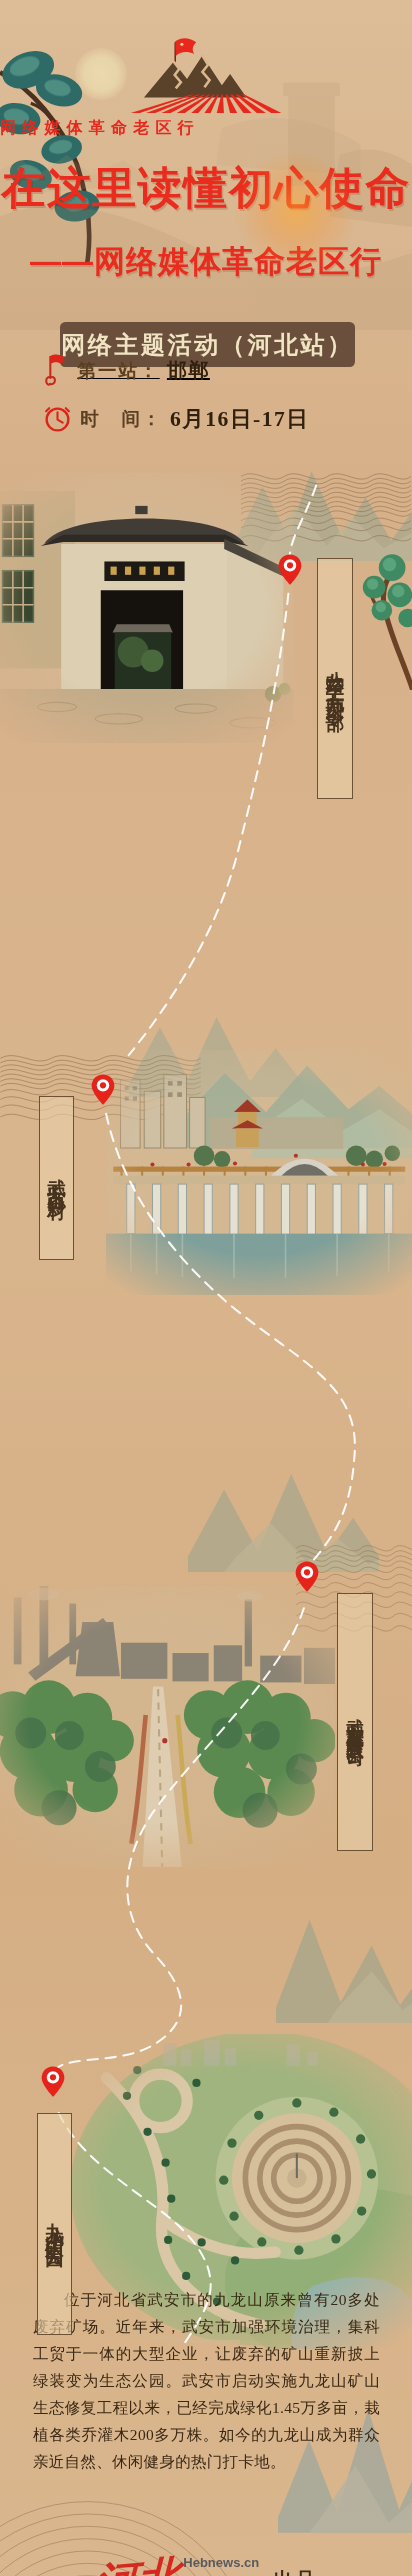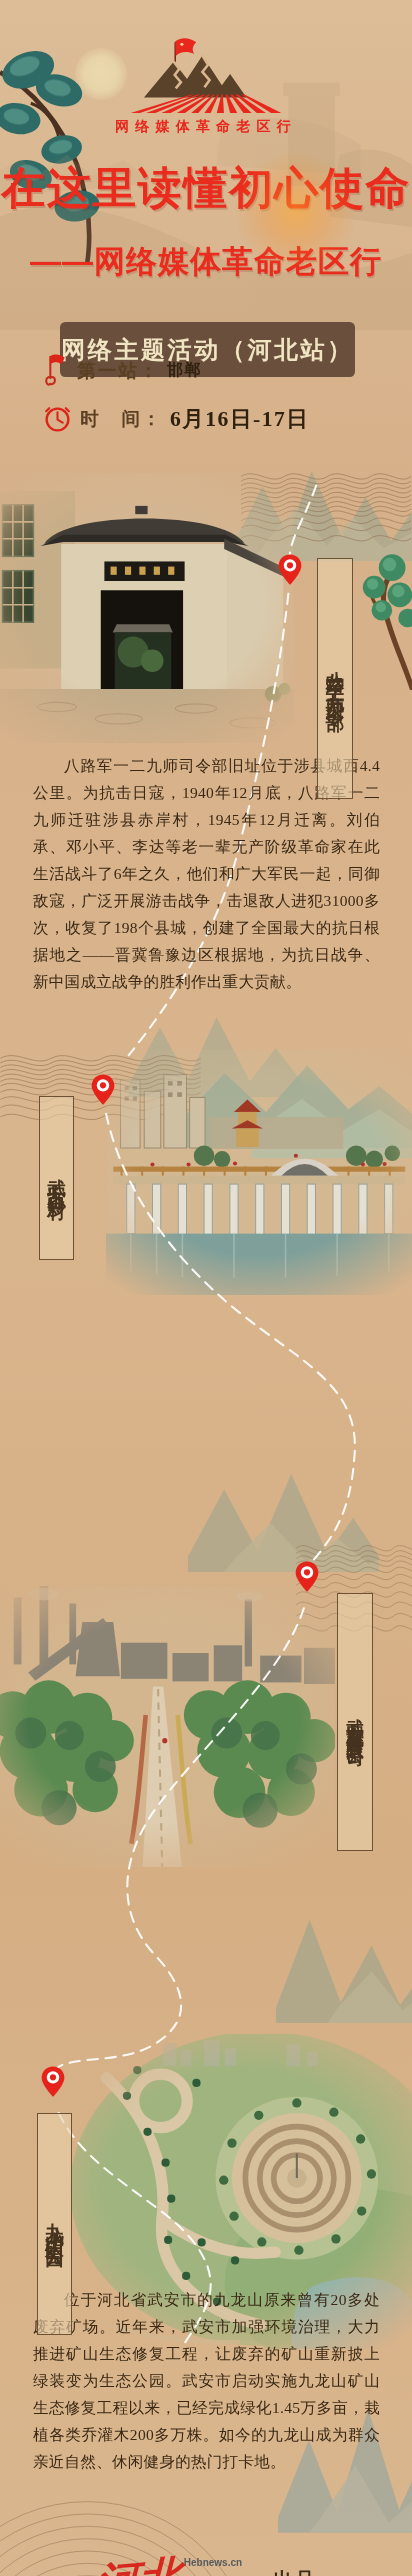--- a/index.html
+++ b/index.html
@@ -1,39 +1,39 @@
 <!DOCTYPE html>
 <html style="font-size:8.2px"><head>
 <meta charset="utf-8">
 <style>
   html,body{margin:0;padding:0;background:#d7b28a;}
   .poster{position:relative;width:412px;height:2653px;overflow:hidden;
     background:linear-gradient(180deg,#dcbd97 0%,#d6b089 18%,#d9b58d 45%,#d5ae84 70%,#dab78f 100%);
     font-family:"Liberation Serif","DejaVu Serif",serif;}
   .abs{position:absolute;}
   
-  .logo-text{position:absolute;top:118px;left:0;width:412px;text-align:center;
+  .logo-text{position:absolute;top:118px;left:0;width:412px;text-align:left;
     color:#e8271d;font-family:"Liberation Sans","DejaVu Sans",sans-serif;
-    font-weight:bold;font-size:14px;letter-spacing:6.2px;z-index:4;}
+    font-weight:bold;font-size:16px;letter-spacing:6.2px;z-index:4;}
   .main-title{position:absolute;top:164px;left:0;width:412px;text-align:center;
     color:#ea2c1e;font-family:"Liberation Sans","DejaVu Sans",sans-serif;font-weight:bold;
     font-size:44px;letter-spacing:1.5px;line-height:1.1;z-index:4;
     text-shadow:1.5px 2.1px 0 rgba(125,15,5,.18);}
   .sub-title{position:absolute;top:241px;left:0;width:412px;text-align:center;
     color:#ea2c1e;font-family:"Liberation Sans","DejaVu Sans",sans-serif;font-weight:bold;
     font-size:31px;letter-spacing:1px;z-index:4;text-shadow:1px 1.5px 0 rgba(125,15,5,.15);}
-  .banner{position:absolute;top:322px;left:60px;width:295px;height:55px;
+  .banner{position:absolute;top:322px;left:60px;width:295px;height:45px;
     background:#6a503c;border-radius:5.2px;display:flex;align-items:center;justify-content:center;
     color:#f0e4c2;font-size:24px;font-weight:bold;letter-spacing:2.6px;z-index:4;}
   .flare{position:absolute;left:234px;top:149px;width:124px;height:124px;z-index:5;pointer-events:none;
     background:radial-gradient(circle at 50% 50%,rgba(255,166,42,.55) 0%,rgba(255,140,30,.25) 35%,rgba(255,140,30,0) 70%);}
   
   .info-row{position:absolute;left:44px;display:flex;align-items:center;z-index:4;}
   .info-label{color:#5a3f22;font-size:18.5px;font-weight:bold;letter-spacing:2.1px;margin-left:9.3px;}
-  .info-value{color:#30210f;font-size:16px;font-weight:bold;letter-spacing:1.5px;margin-left:7.2px;}
+  .info-value{color:#30210f;font-size:20px;font-weight:bold;letter-spacing:1.5px;margin-left:7.2px;}
   .info-value.date{font-size:21.6px;}
   
   .para{position:absolute;left:33px;width:347px;color:#3a2814;font-size:15.5px;line-height:27px;
     text-align:justify;text-indent:2em;letter-spacing:0.3px;z-index:6;}
   
   .vlabel{position:absolute;writing-mode:vertical-rl;text-orientation:upright;
     display:flex;align-items:center;justify-content:center;
     background:rgba(233,209,170,.62);border:1.5px solid #6d5134;
     color:#46331f;font-weight:bold;font-size:18.5px;letter-spacing:4.6px;z-index:7;box-sizing:border-box;}
   .pin{position:absolute;width:24px;height:32px;z-index:8;}
@@ -41,21 +41,21 @@
     -webkit-mask-image:radial-gradient(ellipse 72% 66% at 50% 48%,#000 55%,transparent 98%);
     mask-image:radial-gradient(ellipse 72% 66% at 50% 48%,#000 55%,transparent 98%);}
   .decor{position:absolute;z-index:1;pointer-events:none;}
   .route{position:absolute;left:0;top:0;z-index:5;pointer-events:none;}
   
   .footer-logo{position:absolute;top:2549px;left:0;width:412px;height:62px;z-index:6;
     display:flex;align-items:center;justify-content:center;}
   .hb-script{color:#d6281e;font-size:43px;font-weight:bold;font-style:italic;
     transform:rotate(-5deg) skewX(-6deg);line-height:1;margin-right:3.1px;}
   .hb-stack{display:flex;flex-direction:column;align-items:flex-start;line-height:1;}
-  .hb-domain{color:#565b60;font-family:"Liberation Sans","DejaVu Sans",sans-serif;font-size:10px;
+  .hb-domain{color:#565b60;font-family:"Liberation Sans","DejaVu Sans",sans-serif;font-size:13px;
     font-weight:bold;margin-bottom:11px;}
   .hb-bold{color:#32383e;font-size:24px;font-weight:bold;letter-spacing:1px;}
   .hb-suffix{color:#3c2c18;font-size:19px;font-weight:bold;margin-left:14.4px;letter-spacing:3.1px;}
 </style>
 </head>
 <body>
 
 <div class="poster">
 
   <svg width="0" height="0" style="position:absolute">
@@ -235,21 +235,21 @@
   </svg>
   <div class="logo-text">网络媒体革命老区行</div>
 
   <div class="main-title">在这里读懂初心使命</div>
   <div class="flare"></div>
   <div class="sub-title">——网络媒体革命老区行</div>
   <div class="banner">
     <span>网络主题活动（河北站）</span>
   </div>
 
-  <div class="info-row" style="top:352px;height:36px;">
+  <div class="info-row" style="top:352px;height:36px;text-decoration:underline;">
     <svg width="24" height="32" viewBox="0 0 46 62">
       <path d="M12,4 L12,46" stroke="#c62a1c" stroke-width="4"></path>
       <path d="M12,4 C22,-1 30,1 40,7 L34,20 C26,14 19,15 12,19 Z" fill="#dd2418"></path>
       <path d="M4,52 C4,46 9,43 12,46 C15,43 21,45 21,51 C21,57 15,60 12,58 C8,61 4,58 4,52 Z" fill="none" stroke="#c62a1c" stroke-width="4"></path>
     </svg>
     <span class="info-label">第一站：</span>
     <span class="info-value">邯郸</span>
   </div>
 
   <div class="info-row" style="top:400px;height:36px;">
@@ -307,21 +307,20 @@
   <div class="pin" style="left:278px;top:554px">
     <svg width="24" height="32" viewBox="0 0 46 62">
       <path d="M23,1 C10,1 1,11 1,23 C1,37 23,60 23,60 C23,60 45,37 45,23 C45,11 36,1 23,1 Z" fill="#e5231b"></path>
       <circle cx="23" cy="22" r="12" fill="#fff"></circle>
         <circle cx="23" cy="22" r="6" fill="#e5231b"></circle>
     </svg>
   </div>
   <div class="vlabel" style="left:317px;top:558px;width:36px;height:241px;">
     <span>八路军一二九师司令部</span>
   </div>
-  <div class="para" style="top:752px;">八路军一二九师司令部旧址位于涉县城西4.4公里。为抗击日寇，1940年12月底，八路军一二九师迁驻涉县赤岸村，1945年12月迁离。刘伯承、邓小平、李达等老一辈无产阶级革命家在此生活战斗了6年之久，他们和广大军民一起，同御敌寇，广泛开展游击战争，击退敌人进犯31000多次，收复了198个县城，创建了全国最大的抗日根据地之——晋冀鲁豫边区根据地，为抗日战争、新中国成立战争的胜利作出重大贡献。</div>
 
   <svg class="photo" style="left:106px;top:1050px" width="307" height="245" viewBox="0 0 595 475">
     <rect x="0" y="0" width="595" height="475" fill="#cdbd9c" opacity=".4"></rect>
     <path d="M150,130 L230,45 L310,120 L390,30 L470,115 L530,70 L595,125 L595,190 L150,190 Z" fill="#9fae97" opacity=".85"></path>
     <path d="M300,150 L380,95 L460,155 L530,115 L595,160 L595,210 L280,210 Z" fill="#b3bfa6" opacity=".8"></path>
     <g fill="#cfc0a4" stroke="#9b8c70" stroke-width="2">
       <rect x="28" y="58" width="38" height="132"></rect>
         <rect x="74" y="80" width="32" height="110"></rect>
       <rect x="112" y="48" width="44" height="142"></rect>
         <rect x="162" y="92" width="30" height="98"></rect>
@@ -519,21 +518,21 @@
   <div class="pin" style="left:41px;top:2066px">
     <svg width="24" height="32" viewBox="0 0 46 62">
       <path d="M23,1 C10,1 1,11 1,23 C1,37 23,60 23,60 C23,60 45,37 45,23 C45,11 36,1 23,1 Z" fill="#e5231b"></path>
       <circle cx="23" cy="22" r="12" fill="#fff"></circle>
         <circle cx="23" cy="22" r="6" fill="#e5231b"></circle>
     </svg>
   </div>
   <div class="vlabel" style="left:37px;top:2113px;width:35px;height:222px;">
     <span>九龙山矿山公园</span>
   </div>
-  <div class="para" style="top:2286px;">位于河北省武安市的九龙山原来曾有20多处废弃矿场。近年来，武安市加强环境治理，大力推进矿山生态修复工程，让废弃的矿山重新披上绿装变为生态公园。武安市启动实施九龙山矿山生态修复工程以来，已经完成绿化1.45万多亩，栽植各类乔灌木200多万株。如今的九龙山成为群众亲近自然、休闲健身的热门打卡地。</div>
+  <div class="para" style="top:2286px;">位于河北省武安市的九龙山原来曾有20多处废弃矿场。近年来，武安市加强环境治理，集科工贸于一体的大型企业，让废弃的矿山重新披上绿装变为生态公园。武安市启动实施九龙山矿山生态修复工程以来，已经完成绿化1.45万多亩，栽植各类乔灌木200多万株。如今的九龙山成为群众亲近自然、休闲健身的热门打卡地。</div>
 
   <svg class="route" width="412" height="2653" viewBox="0 0 800 5150">
     <g fill="none" stroke="rgba(255,255,255,.92)" stroke-width="4" stroke-dasharray="20 15" stroke-linecap="round">
       <path d="M614,942 C588,1015 560,1048 562,1092"></path>
       <path d="M560,1152 C540,1330 506,1480 465,1640 C428,1800 330,1950 250,2048"></path>
       <path d="M206,2162 C236,2300 322,2430 455,2540 C586,2646 702,2690 688,2830 C680,2945 640,2990 606,3032"></path>
       <path d="M590,3122 C545,3260 380,3400 296,3520 C236,3610 226,3710 296,3790 C368,3865 372,3925 298,3970 C232,4008 136,3990 110,4016"></path>
       <path d="M114,4102 C150,4180 232,4232 312,4292 C402,4360 422,4422 402,4472 C390,4505 370,4530 355,4555"></path>
     </g>
   </svg>

